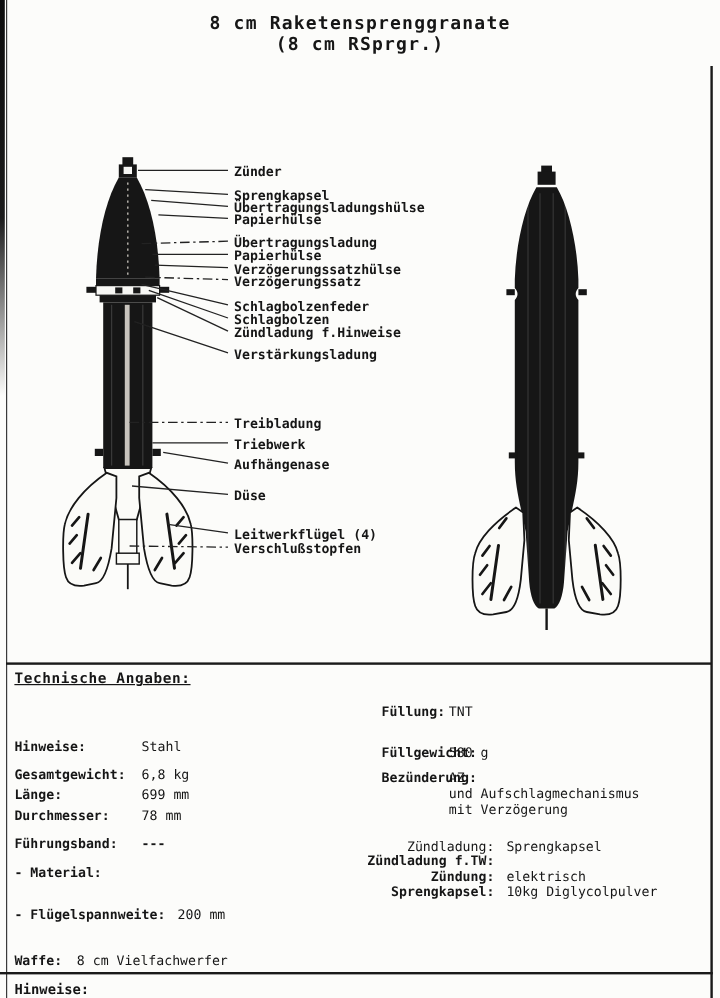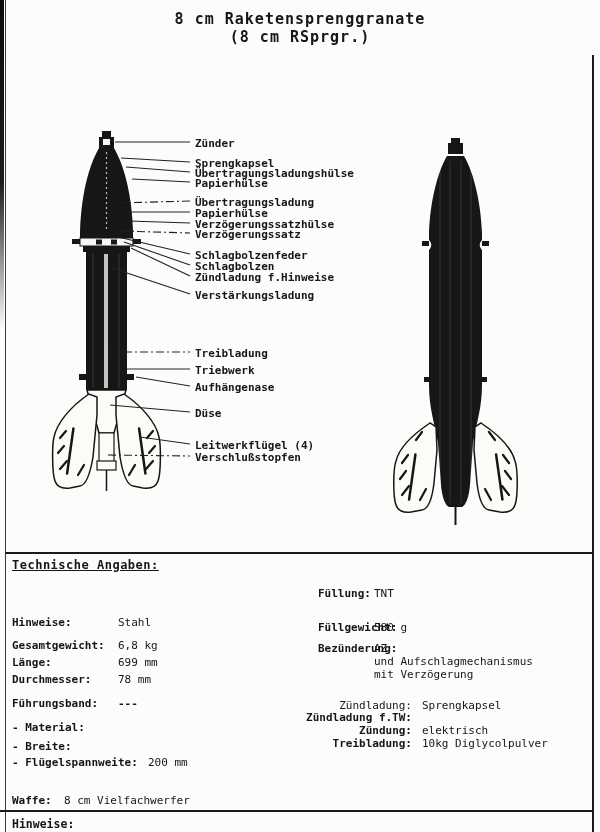--- a/index.html
+++ b/index.html
@@ -186,24 +186,20 @@
     <span class="sv" style="left:118px">78 mm</span>
   </div>
   <div class="srow" style="top:698px">
     <span class="sl b" style="left:12px">Führungsband:</span>
     <span class="sv b" style="left:118px">---</span>
   </div>
   <div class="srow" style="top:722px">
     <span class="sl b" style="left:12px">- Material:</span>
     <span class="sv" style="left:118px"></span>
   </div>
-  <div class="srow" style="top:741px">
-    <span class="sl b" style="left:12px">- Breite:</span>
-    <span class="sv" style="left:118px"></span>
-  </div>
   <div class="srow" style="top:757px">
     <span class="sl b" style="left:12px">- Flügelspannweite:</span>
     <span class="sv" style="left:148px">200 mm</span>
   </div>
   <div class="srow" style="top:795px">
     <span class="sl b" style="left:12px">Waffe:</span>
     <span class="sv" style="left:64px">8 cm Vielfachwerfer</span>
   </div>
 
   <div class="srow" style="top:588px">
@@ -231,19 +227,19 @@
   </div>
   <div class="srow" style="top:725px">
     <span class="sl ra b" style="left:282px;width:130px">Zündung:</span>
     <span class="sv" style="left:422px">elektrisch</span>
   </div>
   <div class="srow" style="top:712px">
     <span class="sl ra b" style="left:282px;width:130px">Zündladung f.TW:</span>
     <span class="sv" style="left:422px"></span>
   </div>
   <div class="srow" style="top:738px">
-    <span class="sl ra b" style="left:282px;width:130px">Treibladung:</span>
+    <span class="sl ra b" style="left:282px;width:130px">Sprengkapsel:</span>
     <span class="sv" style="left:422px">10kg Diglycolpulver</span>
   </div>
 
   <div class="footer-label">Hinweise:</div>
 
 </div>
 
 </body></html>

